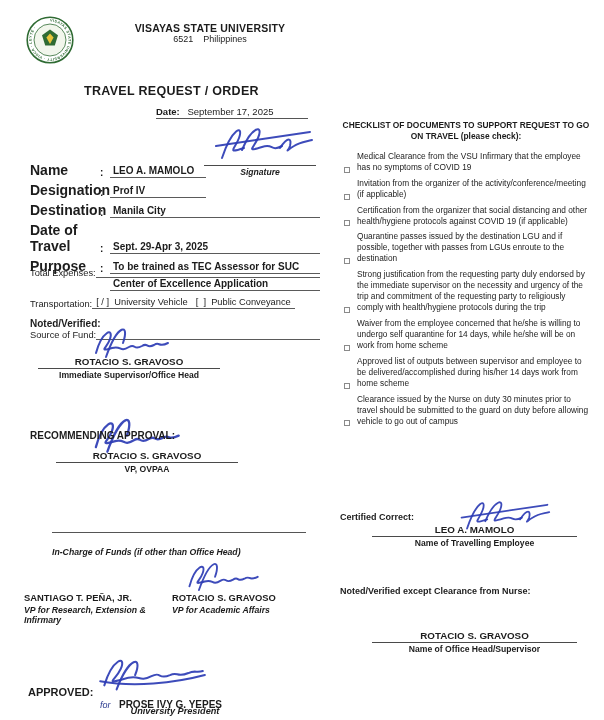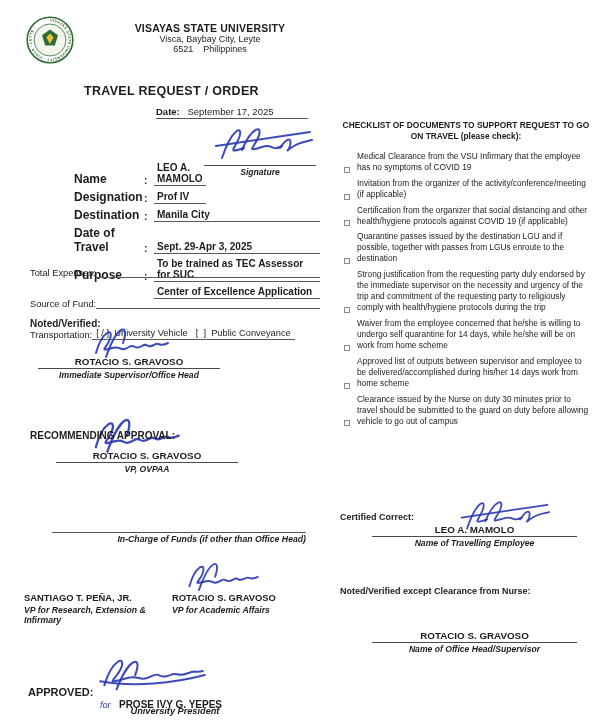--- a/index.html
+++ b/index.html
@@ -17,44 +17,44 @@
   .center { text-align:center; }
   .pre { white-space:pre; }
 
   
   .head-text { text-align:center; }
   .uni-name { font-size:10.5px; font-weight:bold; letter-spacing:.2px; }
   .uni-addr { font-size:9px; }
 
   
   .frow { display:flex; align-items:flex-end; margin-bottom:4px; font-weight:bold; font-size:10px; }
-  .flabel { width:70px; flex-shrink:0; font-size:12px;margin-left:44px; }
+  .flabel { width:70px; flex-shrink:0; font-size:14px; }
   .fcolon { width:10px; flex-shrink:0; }
   .fvalue { flex:1; border-bottom:1px solid #5a5a5a; padding:0 2px 1px 3px; min-height:13px; }
 
   .erow { display:flex; align-items:flex-end; margin-bottom:19px; font-size:9.3px; font-weight:normal; }
   .eline { flex:1; border-bottom:1px solid #5a5a5a; height:12px; }
   .evalue { border-bottom:1px solid #5a5a5a; padding:0 4px 1px 4px; font-size:9.3px; }
 
   
   .sigblock { text-align:center; }
   .sigblock .name { font-size:9.8px; font-weight:bold; border-bottom:1px solid #4a4a4a; padding-bottom:1px; }
-  .sigblock .cap { font-size:8.6px; font-weight:bold; font-style:italic; margin-top:1px; }
+  .sigblock .cap { font-size:8.6px; font-weight:bold; margin-top:1px; }
 
   .sig path { fill:none; stroke:#2c3cb4; stroke-width:2; stroke-linecap:round; stroke-linejoin:round; opacity:.92; }
 
   
   .chk-head { font-size:8.4px; font-weight:bold; text-align:center; line-height:1.3; }
   .chk-list { margin-top:9px; }
   .chk-item { display:flex; align-items:flex-end; margin-bottom:5px; }
   .chk-box { width:6px; height:6px; border:1px solid #8a8a8a; flex-shrink:0; margin:2px 7px 0 4px; background:#fff; }
   .chk-text { font-size:8.3px; line-height:1.32; }
 
   .small-bold { font-size:9px; font-weight:bold; }
-  .funds-cap { border-top:1px solid #555; padding-top:1px; font-size:8.7px; font-weight:bold; font-style:italic; text-align:right; }
+  .funds-cap { border-top:1px solid #555; padding-top:14px; font-size:8.7px; font-weight:bold; font-style:italic; text-align:left; }
 </style>
 </head>
 <body>
 
 <div class="abs" style="left:0;top:0;width:604px;height:720px">
 
   <div class="abs" style="left:26px;top:16px">
     <svg width="48" height="48" viewBox="0 0 60 60">
       <circle cx="30" cy="30" r="28.5" fill="#ffffff" stroke="#2f6b33" stroke-width="2"></circle>
       <circle cx="30" cy="30" r="20" fill="#f2f6ec" stroke="#2f6b33" stroke-width="1"></circle>
@@ -64,21 +64,20 @@
       <text font-size="4.6" fill="#2f6b33" font-weight="bold" letter-spacing="0.5">
         <textPath href="#sealArc">VISAYAS STATE UNIVERSITY · VISCA · LEYTE ·</textPath>
       </text>
       <path d="M30 17 L40 24 L36 37 L24 37 L20 24 Z" fill="#2f6b33"></path>
       <path d="M30 22 L34.5 27 L30 35 L25.5 27 Z" fill="#e8c33a"></path>
     </svg>
   </div>
 
   <div class="abs head-text" style="left:60px;top:22px;width:300px">
     <div class="uni-name">VISAYAS STATE UNIVERSITY</div>
-    <div class="uni-addr">Visca, Baybay City, Leyte</div>
     <div class="uni-addr pre">6521    Philippines</div>
   </div>
 
   <div class="abs b" style="left:84px;top:84px;font-size:12.5px;letter-spacing:.3px">TRAVEL REQUEST / ORDER</div>
 
   <div class="abs" style="left:156px;top:106px;width:152px;border-bottom:1px solid #555;padding-bottom:1px;font-size:9.5px">
     <span class="b">Date:</span>
     <span style="margin-left:5px">September 17, 2025</span>
   </div>
 
@@ -125,27 +124,27 @@
       <span class="fvalue">Center of Excellence Application</span>
     </div>
   </div>
 
   <div class="abs" style="left:30px;top:266px;width:290px">
     <div class="erow">
       <span>Total Expenses:</span>
       <span class="eline"></span>
     </div>
     <div class="erow">
-      <span>Source of Fund:</span>
-      <span class="eline"></span>
-    </div>
-    <div class="erow">
       <span>Transportation:</span>
       <span class="evalue pre">[ / ]  University Vehicle</span>
       <span class="evalue pre">[  ]  Public Conveyance</span>
+    </div>
+    <div class="erow">
+      <span>Source of Fund:</span>
+      <span class="eline"></span>
     </div>
   </div>
 
   <div class="abs b" style="left:30px;top:318px;font-size:10px">Noted/Verified:</div>
   <svg class="abs sig" style="left:86px;top:318px" width="95" height="42" viewBox="0 0 95 40">
     <path d="M10 34 C 16 12, 28 8, 24 20 C 21 29, 12 33, 26 29 C 36 26, 33 34, 43 28 C 50 24, 47 32, 56 27 C 62 23, 60 30, 68 26 C 74 22, 72 29, 82 24"></path>
     <path d="M20 38 C 32 4, 44 4, 37 24"></path>
   </svg>
   <div class="abs sigblock" style="left:38px;top:356px;width:182px">
     <div class="name">ROTACIO S. GRAVOSO</div>

